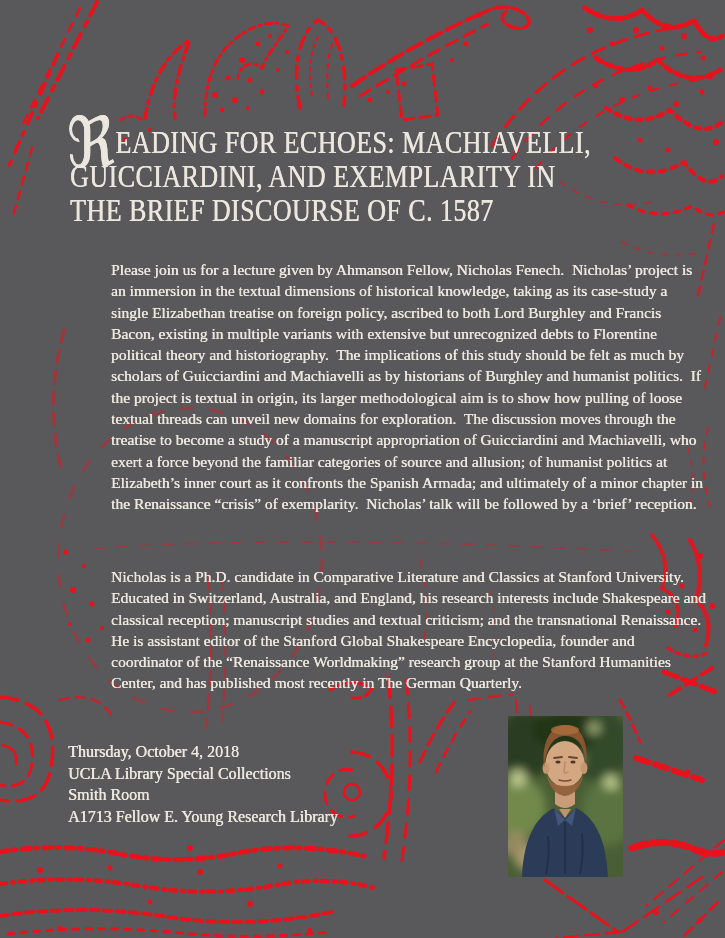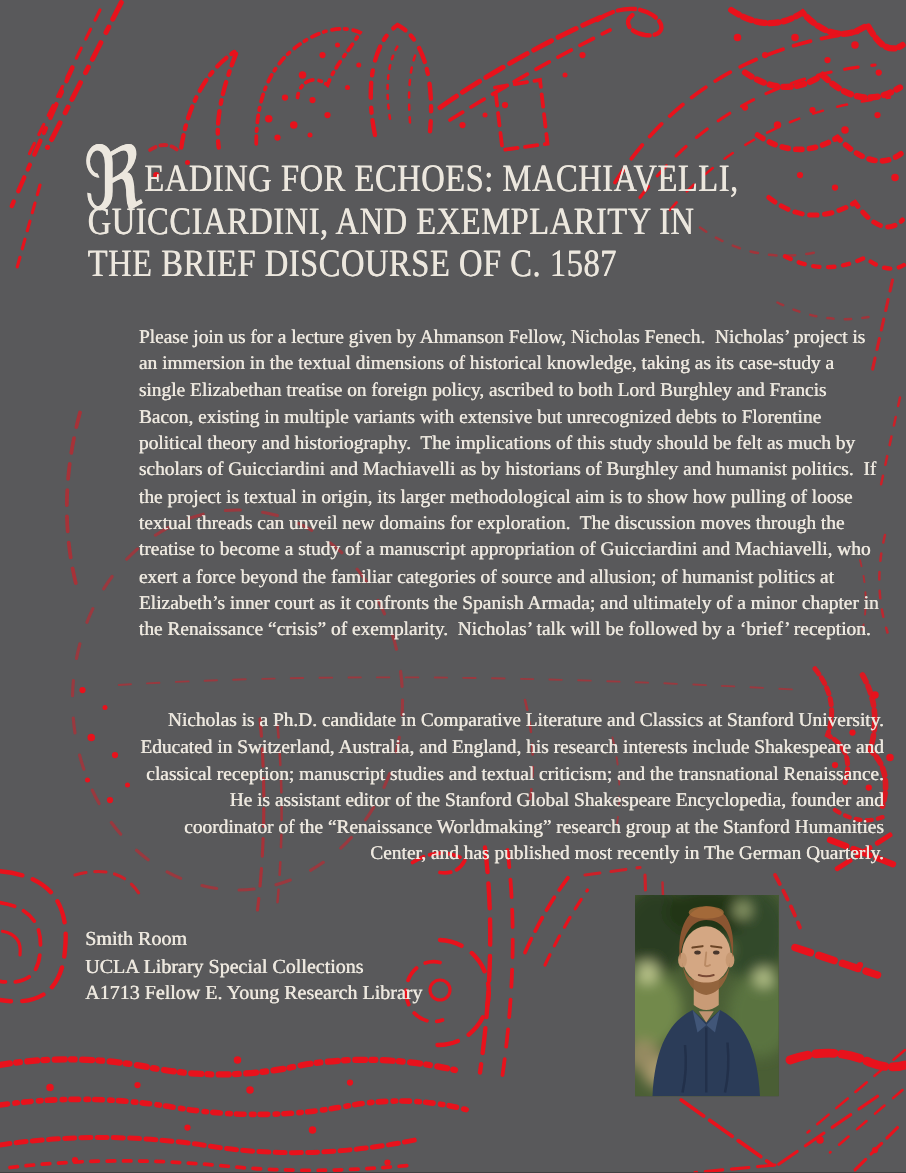--- a/index.html
+++ b/index.html
@@ -29,21 +29,21 @@
   }
   
   .para{
     position:absolute; left:68px; width:596px;
     font-size:15.5px; line-height:21.3px;
     white-space:pre-wrap;
     text-shadow:0.35px 0 0 currentColor;
     margin-left:43px;
   }
   .para1{top:259px;}
-  .para2{top:566px;text-align:right;}
+  .para2{top:566px;}
   
   .event{
     position:absolute; left:68px; top:741px;
     font-size:16px; line-height:21.5px;
     text-shadow:0.45px 0 0 currentColor;
   }
   .event div{white-space:nowrap;}
   
   .photo{
     position:absolute; left:508px; top:716px; width:115px; height:161px;
@@ -206,22 +206,23 @@
       </div>
       <div class="title-line">GUICCIARDINI, AND EXEMPLARITY IN</div>
       <div class="title-line">THE BRIEF DISCOURSE OF C. 1587</div>
     </div>
 
     <div class="para para1">Please join us for a lecture given by Ahmanson Fellow, Nicholas Fenech.  Nicholas’ project is an immersion in the textual dimensions of historical knowledge, taking as its case-study a single Elizabethan treatise on foreign policy, ascribed to both Lord Burghley and Francis Bacon, existing in multiple variants with extensive but unrecognized debts to Florentine political theory and historiography.  The implications of this study should be felt as much by scholars of Guicciardini and Machiavelli as by historians of Burghley and humanist politics.  If the project is textual in origin, its larger methodological aim is to show how pulling of loose textual threads can unveil new domains for exploration.  The discussion moves through the treatise to become a study of a manuscript appropriation of Guicciardini and Machiavelli, who exert a force beyond the familiar categories of source and allusion; of humanist politics at Elizabeth’s inner court as it confronts the Spanish Armada; and ultimately of a minor chapter in the Renaissance “crisis” of exemplarity.  Nicholas’ talk will be followed by a ‘brief’ reception.</div>
 
     <div class="para para2">Nicholas is a Ph.D. candidate in Comparative Literature and Classics at Stanford University.  Educated in Switzerland, Australia, and England, his research interests include Shakespeare and classical reception; manuscript studies and textual criticism; and the transnational Renaissance.  He is assistant editor of the Stanford Global Shakespeare Encyclopedia, founder and coordinator of the “Renaissance Worldmaking” research group at the Stanford Humanities Center, and has published most recently in The German Quarterly.</div>
 
     <div class="event">
+      <div>Thursday, October 4, 2018</div>
+      <div>UCLA Library Special Collections</div>
       <div>Smith Room</div>
-      <div>UCLA Library Special Collections</div>
       <div>A1713 Fellow E. Young Research Library</div>
     </div>
 
     <div class="photo">
       <svg width="115" height="161" viewBox="0 0 115 161" xmlns="http://www.w3.org/2000/svg">
         <defs>
             <filter id="pblur" x="-30%" y="-30%" width="160%" height="160%">
               <feGaussianBlur stdDeviation="5"></feGaussianBlur>
             </filter>
           </defs>

